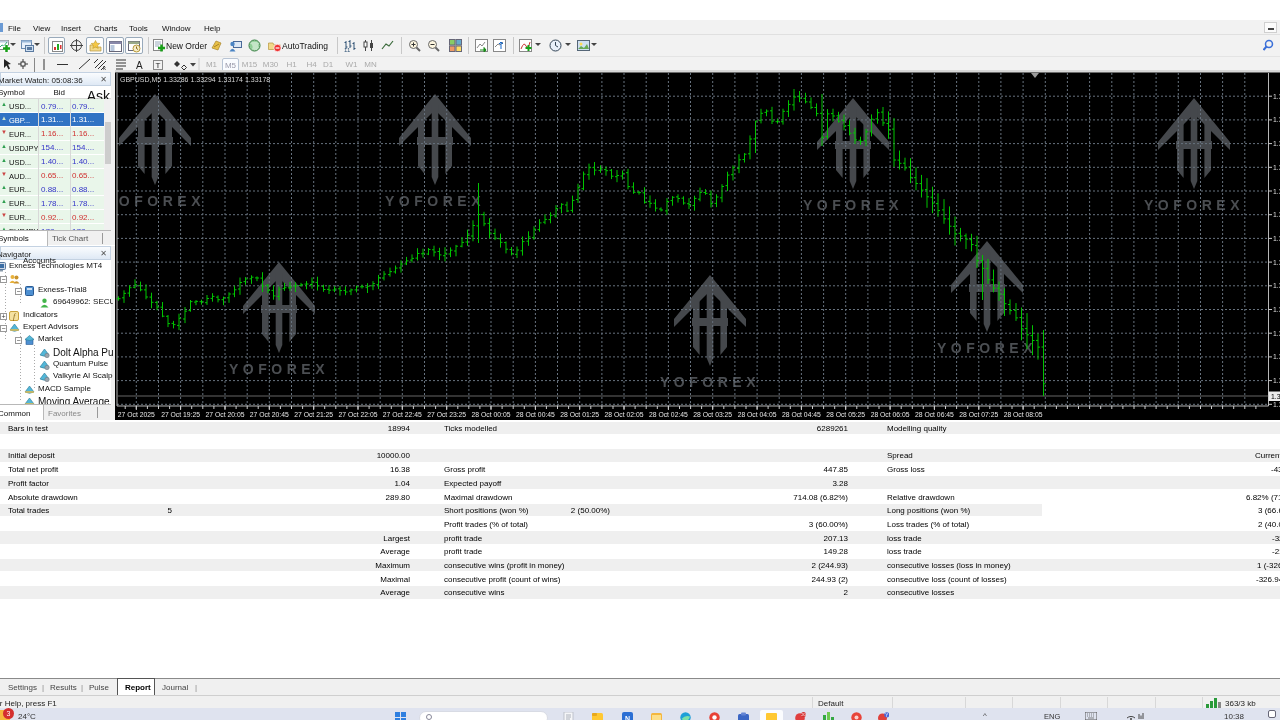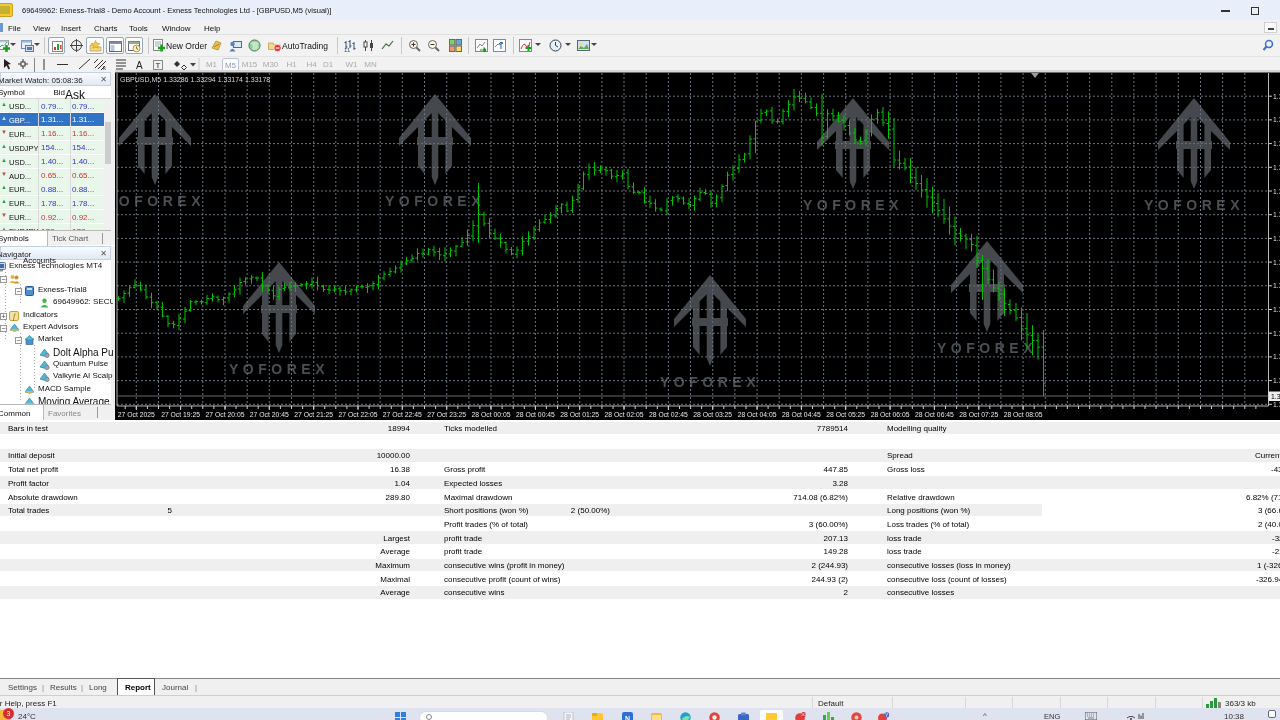--- a/index.html
+++ b/index.html
@@ -1,26 +1,19 @@
 <!DOCTYPE html>
 <html><head><meta charset="utf-8"><style>
 *{margin:0;padding:0;box-sizing:border-box}
 svg{display:block}
 body{font-family:"Liberation Sans",sans-serif;}
 #root{position:relative;width:1280px;height:720px;overflow:hidden;background:#fff;font-family:"Liberation Sans",sans-serif}
 </style></head><body>
 <div id="root">
 
-<div style="position:absolute;left:0;top:0;width:1280px;height:20px;background:#e9effa">
- <div style="position:absolute;left:-2px;top:3px;width:15px;height:14px;background:#f7c832;border-radius:2px;border:1px solid #caa01c"></div>
- <div style="position:absolute;left:0px;top:6px;width:10px;height:8px;background:#2a6a2a;opacity:0.25"></div>
- <span style="position:absolute;left:22px;top:6px;font-size:7.5px;color:#111">69649962: Exness-Trial8 - Demo Account - Exness Technologies Ltd - [GBPUSD,M5 (visual)]</span>
- <div style="position:absolute;left:1221px;top:10px;width:9px;height:1.5px;background:#333"></div>
- <div style="position:absolute;left:1251px;top:6.5px;width:8px;height:8px;border:1.5px solid #333"></div>
-</div>
 
 <div style="position:absolute;left:0;top:20px;width:1280px;height:14px;background:#f2f2f2">
  <div style="position:absolute;left:0;top:3px;width:3px;height:9px;background:#6a9ad4"></div>
  <span style="position:absolute;left:8px;top:3.5px;font-size:8px;color:#111">File</span>
       <span style="position:absolute;left:33px;top:3.5px;font-size:8px;color:#111">View</span>
       <span style="position:absolute;left:61px;top:3.5px;font-size:8px;color:#111">Insert</span>
       <span style="position:absolute;left:94px;top:3.5px;font-size:8px;color:#111">Charts</span>
       <span style="position:absolute;left:129px;top:3.5px;font-size:8px;color:#111">Tools</span>
       <span style="position:absolute;left:162px;top:3.5px;font-size:8px;color:#111">Window</span>
       <span style="position:absolute;left:204px;top:3.5px;font-size:8px;color:#111">Help</span>
@@ -300,21 +293,21 @@
 </div>
 
 <div style="position:absolute;left:0;top:72px;width:115px;height:173px;background:#fff;border-right:4px solid #f0f0f0">
  <div style="position:absolute;left:0;top:0;width:111px;height:14px;background:linear-gradient(#fafcfe,#dfe9f5);border:1px solid #c4d2e2">
   <span style="position:absolute;left:-3px;top:3px;font-size:8px;color:#222">Market Watch: 05:08:36</span>
   <span style="position:absolute;right:3px;top:2px;font-size:8px;color:#555">✕</span>
  </div>
  <div style="position:absolute;left:0;top:14px;width:111px;height:13px;background:#fff;border-bottom:1px solid #d8d8d8">
   <span style="position:absolute;left:-2px;top:2px;font-size:8px;color:#111">Symbol</span>
   <span style="position:absolute;right:46px;top:2px;font-size:8px;color:#111">Bid</span>
-  <span style="position:absolute;right:26px;top:2px;font-size:12px;color:#111">Ask</span>
+  <span style="position:absolute;right:1px;top:2px;font-size:14px;color:#111">Ask</span>
  </div>
  <div style="position:absolute;left:0;top:27px;width:111px;height:131px;overflow:hidden;background:#fff">
   <div style="position:relative;margin-top:-98.4px">
           <div style="position:absolute;left:0;top:98.4px;width:104px;height:13.0px;background:#e9f6ea">
             <span style="position:absolute;left:1px;top:2px;font-size:6px;color:#2e9e4f">▲</span>
             <span style="position:absolute;left:9px;top:3px;font-size:7.5px;color:#111111">USD...</span>
             <span style="position:absolute;left:41px;top:2.5px;font-size:8px;color:#3434c8">0.79...</span>
             <span style="position:absolute;left:72px;top:2.5px;font-size:8px;color:#3434c8">0.79...</span>
           </div>
           <div style="position:absolute;left:0;top:112.3px;width:104px;height:13.0px;background:#3173c4">
@@ -564,41 +557,41 @@
 <rect x="1153.5" y="321.5" width="12" height="9.5" fill="#ececec"></rect>
 <text x="1156" y="328.5" font-size="6.8" fill="#000">1.331</text>
 <text x="5" y="12" font-size="7" fill="#d4d4d4">GBPUSD,M5  1.33286 1.33294 1.33174 1.33178</text>
 </svg>
 
 <div style="position:absolute;left:0;top:420px;width:1280px;height:258px;background:#fff;font-size:8px;color:#000">
 <div style="position:absolute;left:0;top:1.5px;width:1280px;height:12.7px;background:#efefef">
         <span style="position:absolute;left:8px;top:2.5px">Bars in test</span>
         <span style="position:absolute;right:870px;top:2.5px">18994</span>
         <span style="position:absolute;left:444px;top:2.5px">Ticks modelled</span>
-        <span style="position:absolute;right:432px;top:2.5px">7789514</span>
+        <span style="position:absolute;right:432px;top:2.5px">6289261</span>
         <span style="position:absolute;left:887px;top:2.5px">Modelling quality</span>
       </div>
       <div style="position:absolute;left:0;top:28.9px;width:1280px;height:12.7px;background:#efefef">
         <span style="position:absolute;left:8px;top:2.5px">Initial deposit</span>
         <span style="position:absolute;right:870px;top:2.5px">10000.00</span>
         <span style="position:absolute;left:887px;top:2.5px">Spread</span>
         <span style="position:absolute;left:1255px;top:2.5px;white-space:nowrap">Current</span>
       </div>
       <div style="position:absolute;left:0;top:42.6px;width:1280px;height:12.7px;background:#ffffff">
         <span style="position:absolute;left:8px;top:2.5px">Total net profit</span>
         <span style="position:absolute;right:870px;top:2.5px">16.38</span>
         <span style="position:absolute;left:444px;top:2.5px">Gross profit</span>
         <span style="position:absolute;right:432px;top:2.5px">447.85</span>
         <span style="position:absolute;left:887px;top:2.5px">Gross loss</span>
         <span style="position:absolute;left:1271px;top:2.5px;white-space:nowrap">-431.47</span>
       </div>
       <div style="position:absolute;left:0;top:56.3px;width:1280px;height:12.7px;background:#efefef">
         <span style="position:absolute;left:8px;top:2.5px">Profit factor</span>
         <span style="position:absolute;right:870px;top:2.5px">1.04</span>
-        <span style="position:absolute;left:444px;top:2.5px">Expected losses</span>
+        <span style="position:absolute;left:444px;top:2.5px">Expected payoff</span>
         <span style="position:absolute;right:432px;top:2.5px">3.28</span>
       </div>
       <div style="position:absolute;left:0;top:70.0px;width:1280px;height:12.7px;background:#ffffff">
         <span style="position:absolute;left:8px;top:2.5px">Absolute drawdown</span>
         <span style="position:absolute;right:870px;top:2.5px">289.80</span>
         <span style="position:absolute;left:444px;top:2.5px">Maximal drawdown</span>
         <span style="position:absolute;right:432px;top:2.5px">714.08 (6.82%)</span>
         <span style="position:absolute;left:887px;top:2.5px">Relative drawdown</span>
         <span style="position:absolute;left:1246px;top:2.5px;white-space:nowrap">6.82% (714.08)</span>
       </div>
@@ -650,21 +643,21 @@
         <span style="position:absolute;right:432px;top:2.5px">2</span>
         <span style="position:absolute;left:887px;top:2.5px">consecutive losses</span>
       </div>
 </div>
 
 <div style="position:absolute;left:0;top:678px;width:1280px;height:17px;background:#f0f0f0;border-top:1px solid #8a8a8a">
  <span style="position:absolute;left:8px;top:4px;font-size:8px;color:#444">Settings</span>
  <span style="position:absolute;left:42px;top:4px;font-size:8px;color:#888">|</span>
  <span style="position:absolute;left:50px;top:4px;font-size:8px;color:#444">Results</span>
  <span style="position:absolute;left:81px;top:4px;font-size:8px;color:#888">|</span>
- <span style="position:absolute;left:89px;top:4px;font-size:8px;color:#444">Long</span>
+ <span style="position:absolute;left:89px;top:4px;font-size:8px;color:#444">Pulse</span>
  <div style="position:absolute;left:117px;top:-1px;width:38px;height:17px;background:#fff;border:1px solid #555;border-bottom:none">
         <span style="position:absolute;left:7px;top:4px;font-size:8px;font-weight:bold;color:#000">Report</span>
       </div>
  <span style="position:absolute;left:162px;top:4px;font-size:8px;color:#444">Journal</span>
  <span style="position:absolute;left:195px;top:4px;font-size:8px;color:#888">|</span>
 </div>
 
 <div style="position:absolute;left:0;top:695px;width:1280px;height:13px;background:#f0f0f0;border-top:1px solid #cfcfcf">
  <span style="position:absolute;left:-9.5px;top:3px;font-size:8px;color:#222">For Help, press F1</span>
  <span style="position:absolute;left:818px;top:3px;font-size:8px;color:#222">Default</span>

